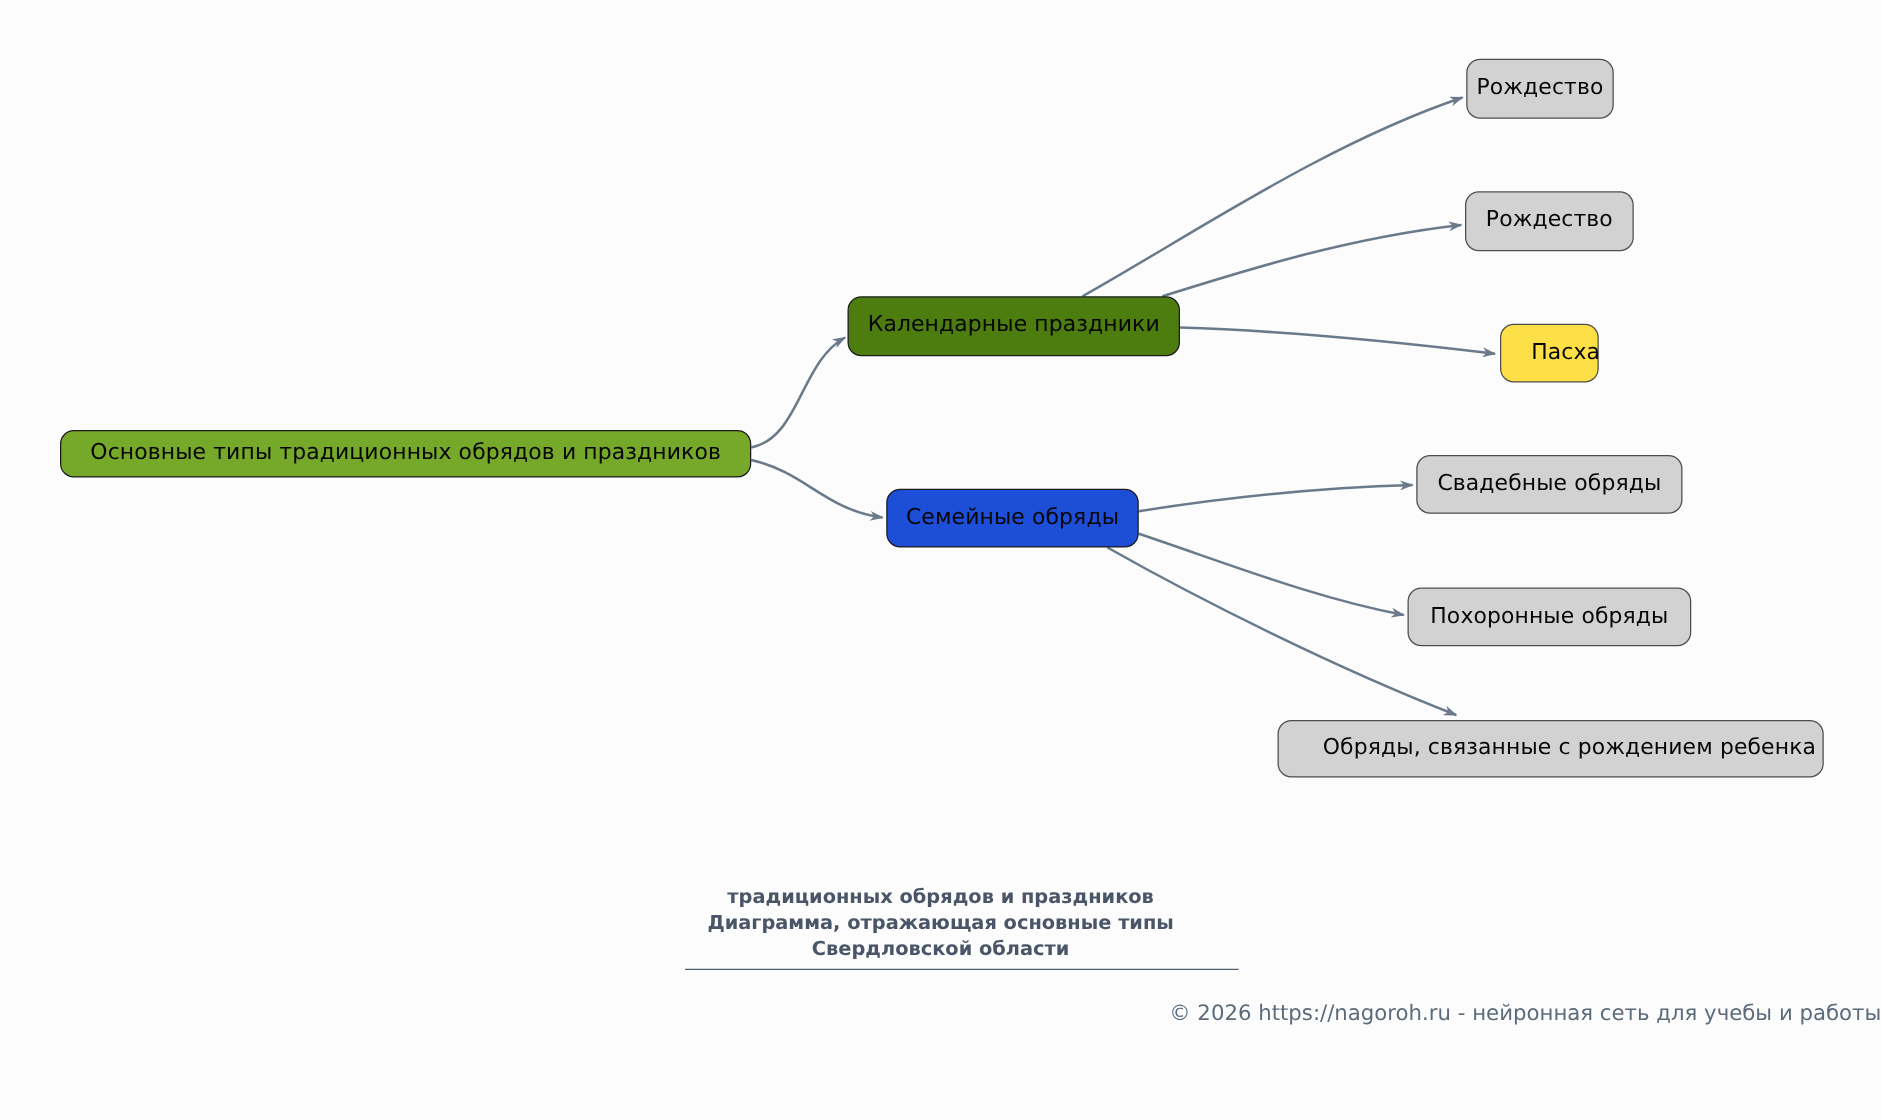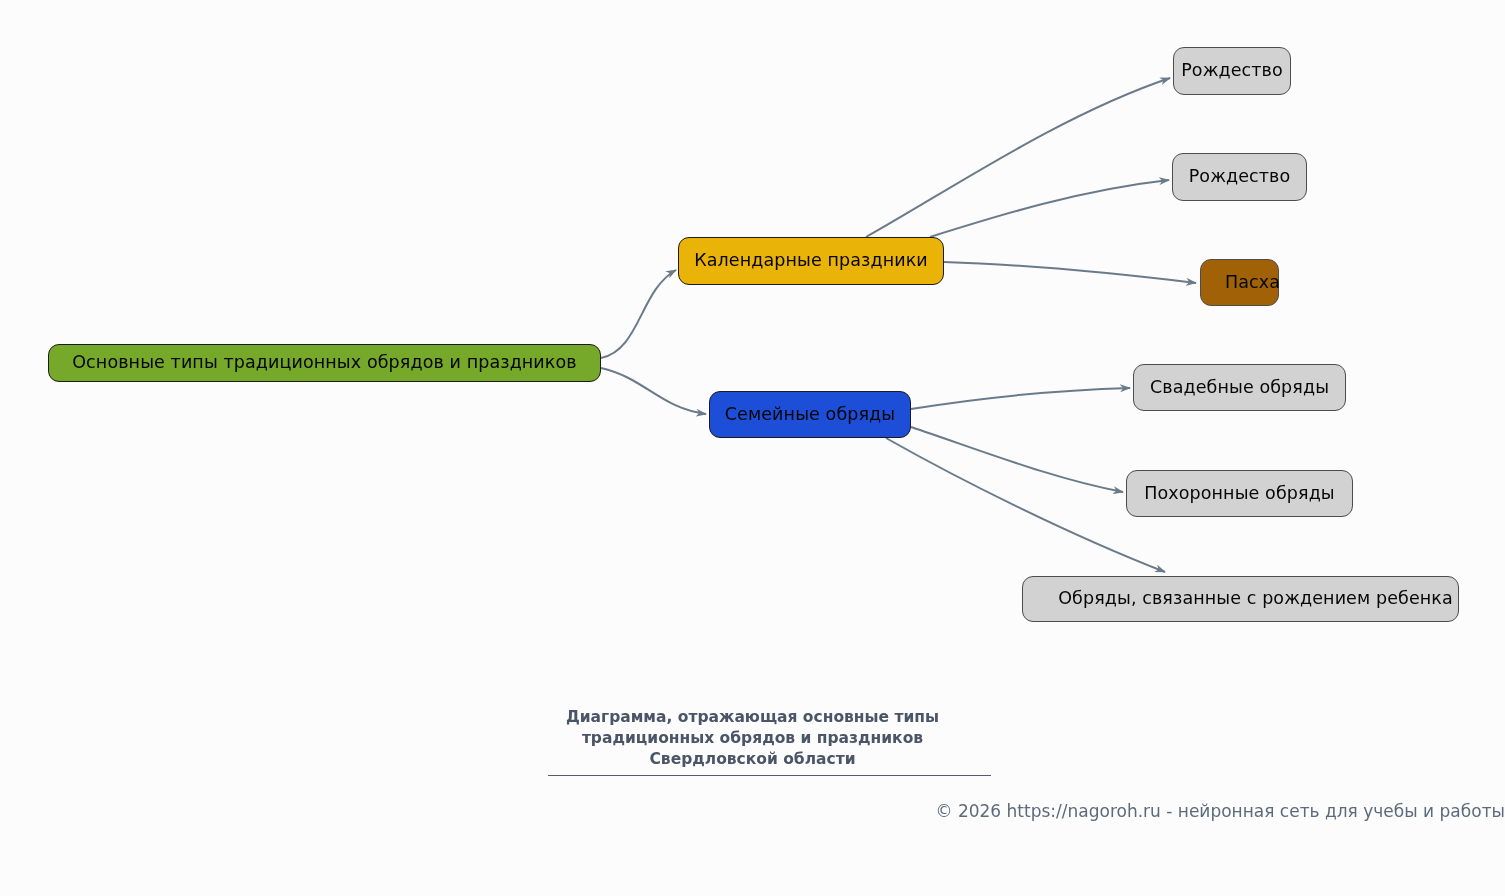--- a/index.html
+++ b/index.html
@@ -95,33 +95,33 @@
         <path d="M 930,237 C 1000,215 1080,190 1169,180" fill="none" stroke="#6b7a8a" stroke-width="2" marker-end="url(#arrowhead)"></path>
         <path d="M 944,262 C 1040,265 1130,275 1196,283" fill="none" stroke="#6b7a8a" stroke-width="2" marker-end="url(#arrowhead)"></path>
         <path d="M 911,409 C 980,398 1060,390 1130,388" fill="none" stroke="#6b7a8a" stroke-width="2" marker-end="url(#arrowhead)"></path>
         <path d="M 911,427 C 980,450 1050,478 1123,492" fill="none" stroke="#6b7a8a" stroke-width="2" marker-end="url(#arrowhead)"></path>
         <path d="M 886,438 C 960,480 1070,535 1165,572" fill="none" stroke="#6b7a8a" stroke-width="2" marker-end="url(#arrowhead)"></path>
       </g>
   </svg>
 
   <div class="node node-root" style="left: 48px; top: 344px; width: 553px; height: 38px; background: rgb(118, 168, 42); border-color: rgb(27, 27, 27);">Основные типы традиционных обрядов и праздников</div>
 
-  <div class="node node-branch" style="left: 678px; top: 237px; width: 266px; height: 48px; background: #eab308; border-color: rgb(27, 27, 27);">Календарные праздники</div>
+  <div class="node node-branch" style="left: 678px; top: 237px; width: 266px; height: 48px; background: #4d7c0f; border-color: rgb(27, 27, 27);">Календарные праздники</div>
   <div class="node node-leaf" style="left: 1173px; top: 47px; width: 118px; height: 48px; background: rgb(210, 210, 210); border-color: rgb(77, 77, 77);">Рождество</div>
   <div class="node node-leaf" style="left: 1172px; top: 153px; width: 135px; height: 48px; background: rgb(210, 210, 210); border-color: rgb(77, 77, 77);">Рождество</div>
-  <div class="node node-leaf" style="left: 1200px; top: 259px; width: 79px; height: 47px; background: #a16207; border-color: rgb(77, 77, 77); padding-left: 26px;">Пасха</div>
+  <div class="node node-leaf" style="left: 1200px; top: 259px; width: 79px; height: 47px; background: #fde047; border-color: rgb(77, 77, 77); padding-left: 26px;">Пасха</div>
 
   <div class="node node-branch" style="left: 709px; top: 391px; width: 202px; height: 47px; background: #1d4ed8; border-color: rgb(27, 27, 27);">Семейные обряды</div>
   <div class="node node-leaf" style="left: 1133px; top: 364px; width: 213px; height: 47px; background: rgb(210, 210, 210); border-color: rgb(77, 77, 77);">Свадебные обряды</div>
   <div class="node node-leaf" style="left: 1126px; top: 470px; width: 227px; height: 47px; background: rgb(210, 210, 210); border-color: rgb(77, 77, 77);">Похоронные обряды</div>
   <div class="node node-leaf" style="left: 1022px; top: 576px; width: 437px; height: 46px; background: rgb(210, 210, 210); border-color: rgb(77, 77, 77); padding-left: 30px;">Обряды, связанные с рождением ребенка</div>
 
   <div class="caption" style="top:707px;">
+    <div>традиционных обрядов и праздников</div>
     <div>Диаграмма, отражающая основные типы</div>
-    <div>традиционных обрядов и праздников</div>
     <div>Свердловской области</div>
   </div>
 
   <div class="divider" style="left:548px; top:775px; width:443px;"></div>
 
   <div class="footer" style="top:800px;">© 2026 https://nagoroh.ru - нейронная сеть для учебы и работы</div>
 
 </div>
 
 </body></html>

